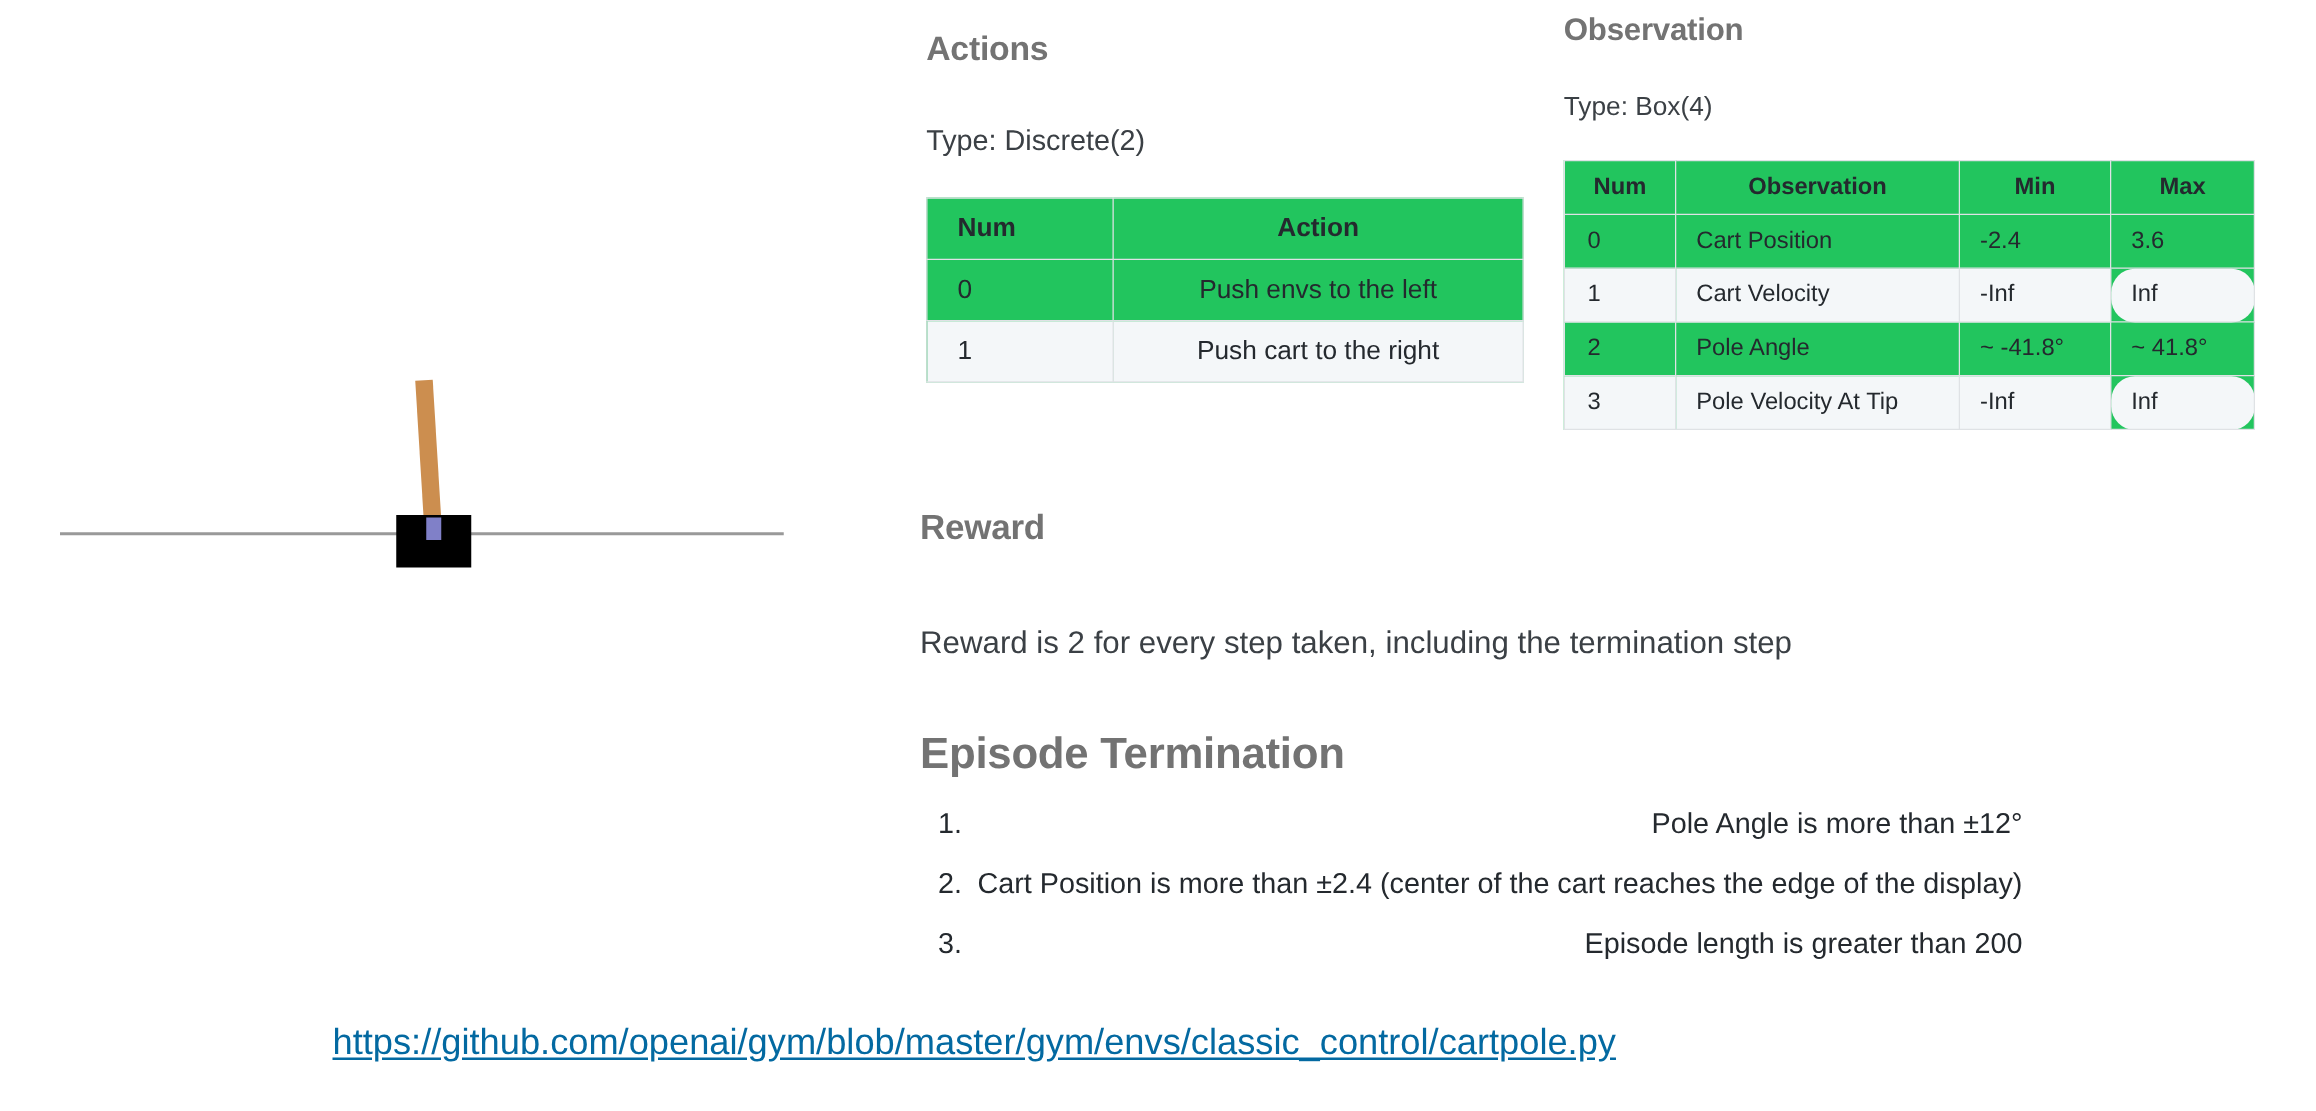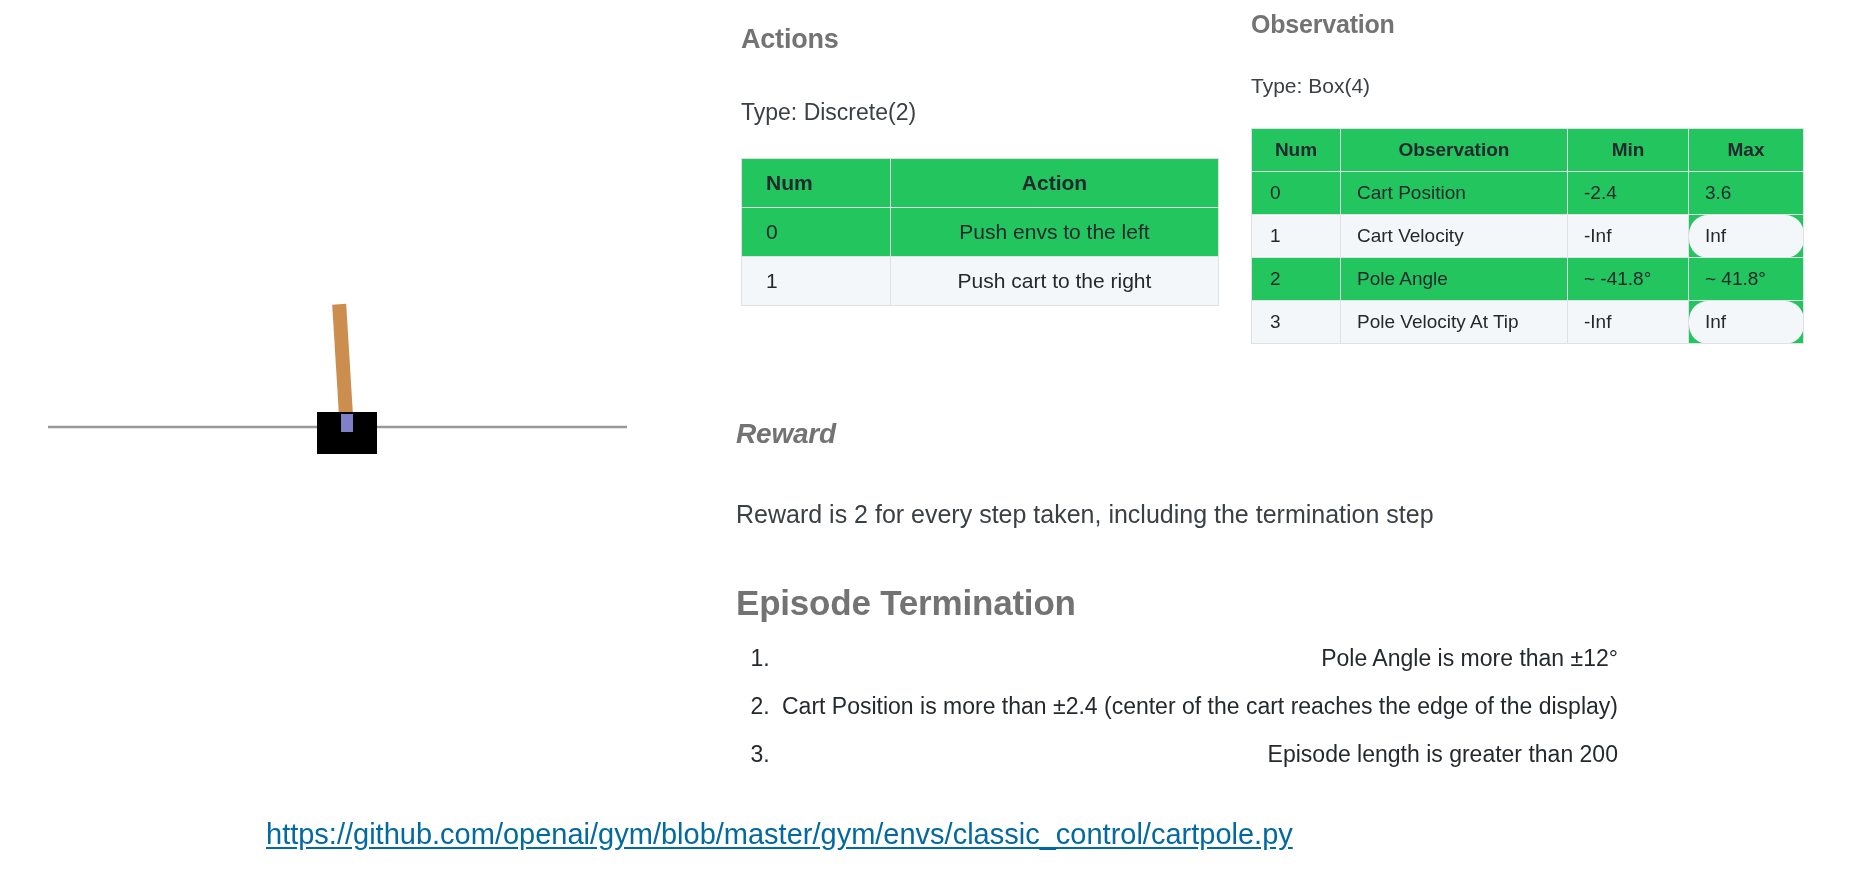--- a/index.html
+++ b/index.html
@@ -80,21 +80,21 @@
   #observation-table-wrap{ position: absolute; left: 1251px; top: 128px; }
   #observation-table th,
   #observation-table td { font-size: 19px; padding-top: 10px; padding-bottom: 10px; }
   #observation-table .col-num  { width: 54px;  text-align: center; }
   #observation-table .col-obs  { width: 194px; }
   #observation-table .col-min  { width: 88px; }
   #observation-table .col-max  { width: 82px; border-radius: 19px; }
   #observation-table td.col-num { text-align: left; padding-left: 18px; }
 
   
-  #reward-heading { position: absolute; left: 736px; top: 418px; font-size: 28px; font-style: italic; }
+  #reward-heading { position: absolute; left: 736px; top: 406px; font-size: 28px; }
   #reward-text    { position: absolute; left: 736px; top: 500px; font-size: 25px; }
 
   
   #termination-heading { position: absolute; left: 736px; top: 583px; font-size: 35px; }
   #termination-list {
     position: absolute;
     left: 736px;
     top: 645px;
     margin: 0;
     padding-left: 40px;

